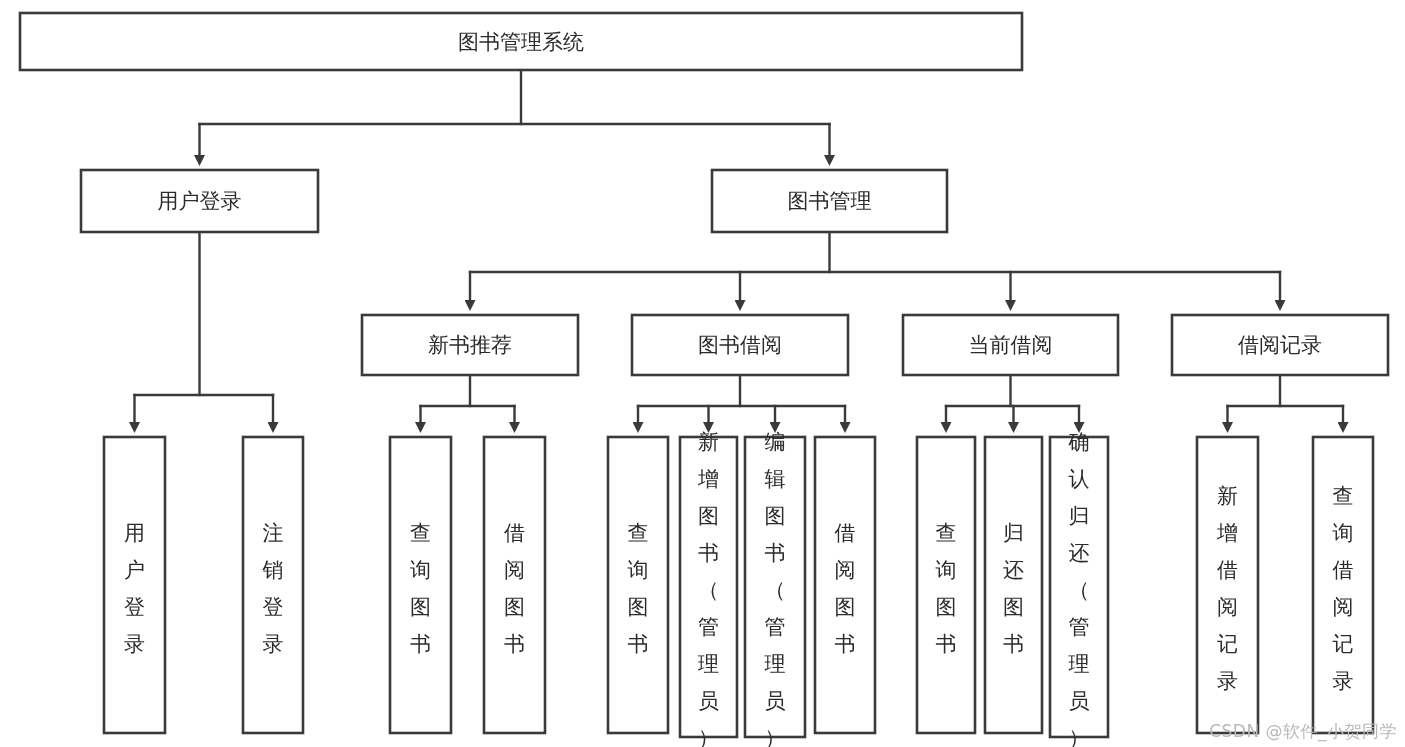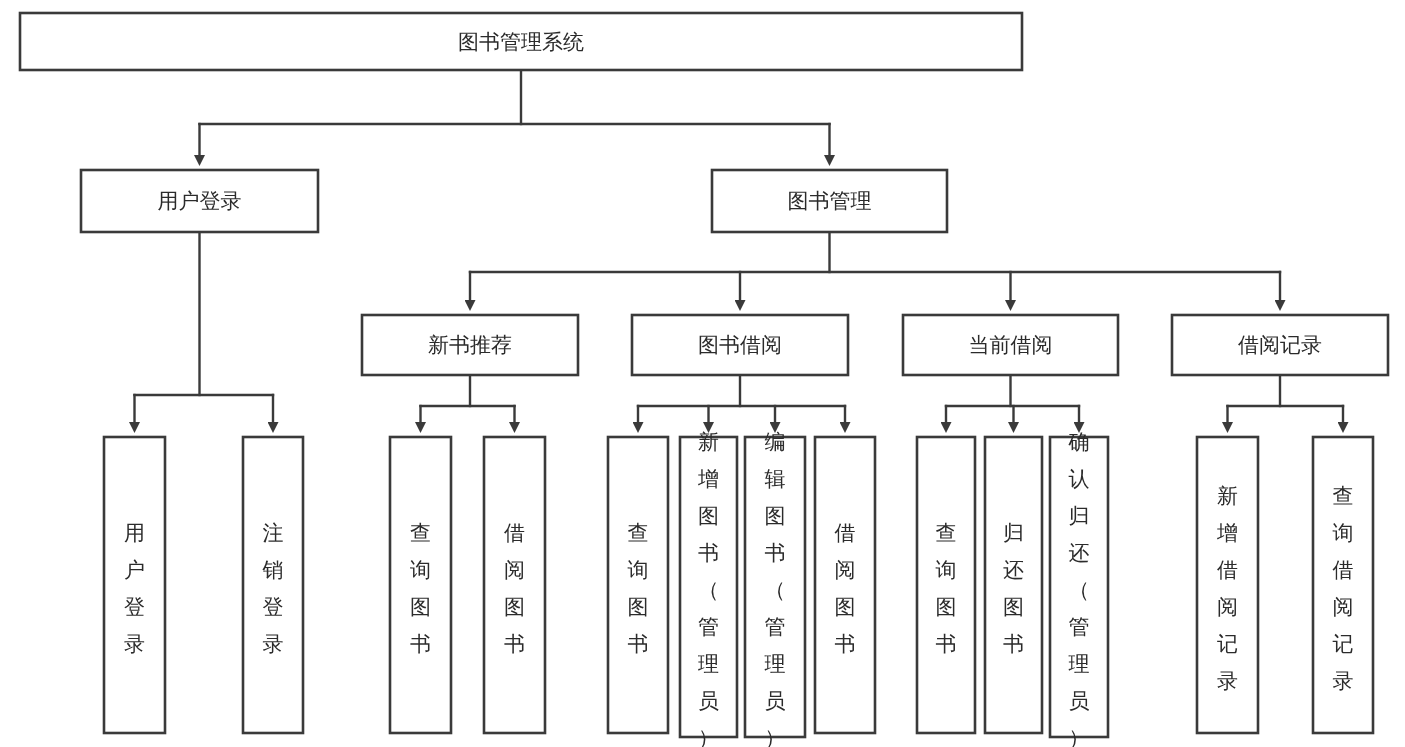--- a/index.html
+++ b/index.html
@@ -201,13 +201,14 @@
         <g>
           <rect class="node-box" x="1197" y="437" width="61" height="296"></rect>
           <text class="node-label-v" x="1227.5" y="502.86"><tspan x="1227.5" dy="0">新</tspan><tspan x="1227.5" dy="37">增</tspan><tspan x="1227.5" dy="37">借</tspan><tspan x="1227.5" dy="37">阅</tspan><tspan x="1227.5" dy="37">记</tspan><tspan x="1227.5" dy="37">录</tspan></text>
         </g>
         <g>
           <rect class="node-box" x="1313" y="437" width="60" height="296"></rect>
           <text class="node-label-v" x="1343" y="502.86"><tspan x="1343" dy="0">查</tspan><tspan x="1343" dy="37">询</tspan><tspan x="1343" dy="37">借</tspan><tspan x="1343" dy="37">阅</tspan><tspan x="1343" dy="37">记</tspan><tspan x="1343" dy="37">录</tspan></text>
         </g>
       </g>
   </svg>
+  <div class="watermark">CSDN @软件_小贺同学</div>
 </div>
 
 </body></html>

